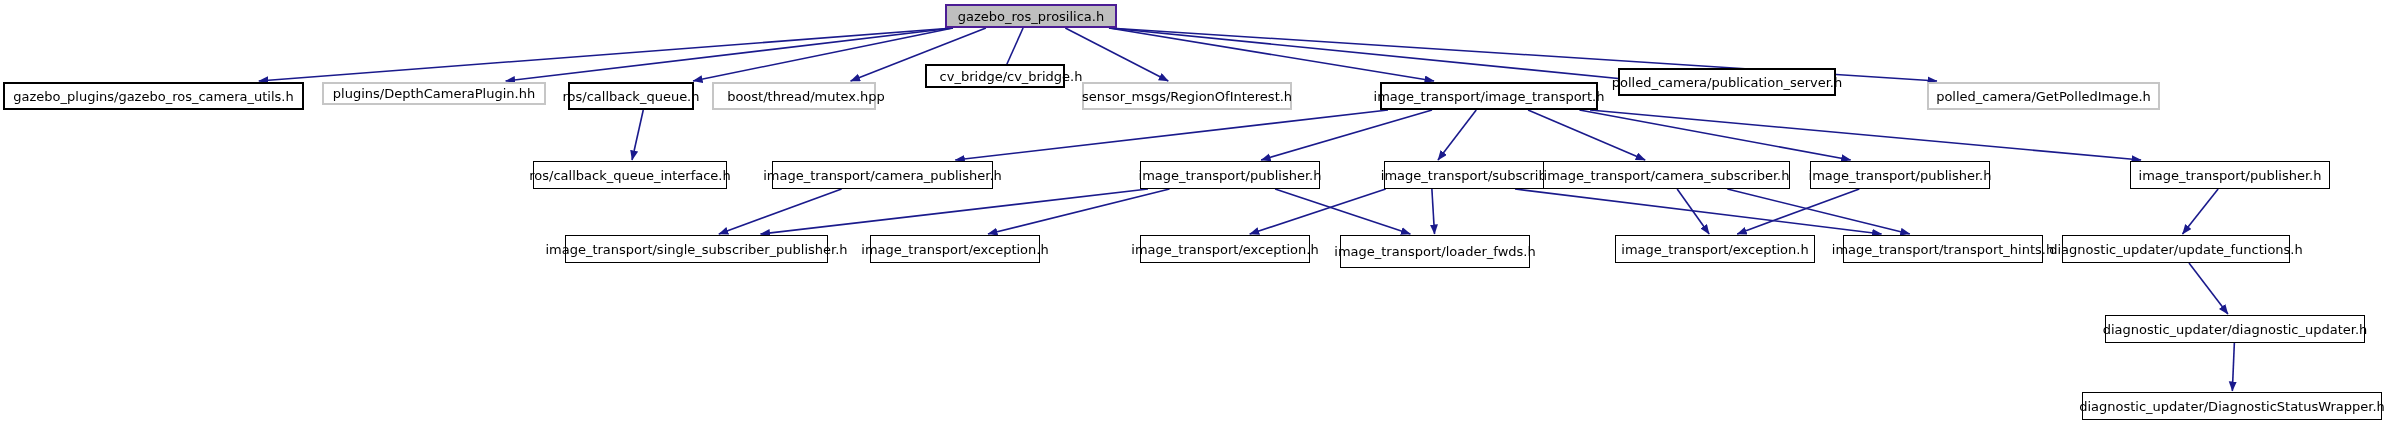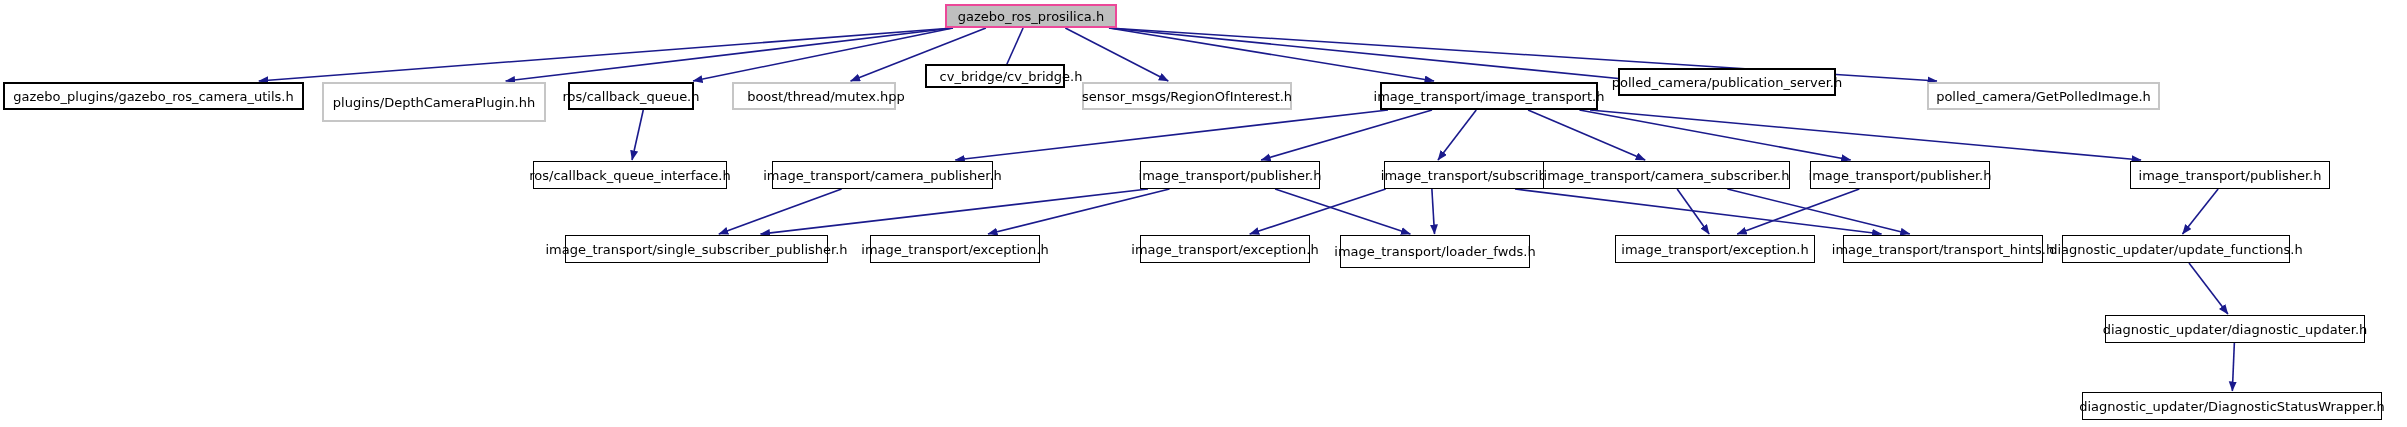--- a/index.html
+++ b/index.html
@@ -14,21 +14,21 @@
   .node{
     position:absolute;
     box-sizing:border-box;
     display:flex;align-items:center;justify-content:center;
     white-space:nowrap;
     font-size:13px;
     color:#000;
     background:#ffffff;
     line-height:1;
   }
-  .node.root{background:#bfbfbf;border:2px solid #ec4899;font-weight:normal;}
+  .node.root{background:#bfbfbf;border:2px solid #4c1d95;font-weight:normal;}
   .node.bold{border:2px solid #000;}
   .node.norm{border:1px solid #000;}
   .node.ext{border:2px solid #c6c6c6;}
 </style>
 </head>
 <body>
 
 <div id="stage">
   <svg id="edge-layer" width="2407" height="427" xmlns="http://www.w3.org/2000/svg">
     <defs>
@@ -64,23 +64,23 @@
         <line x1="1727.33" y1="189" x2="1909.82" y2="234" stroke="#1a1a8c" stroke-width="1.6" marker-end="url(#arrow)"></line>
         <line x1="1859.3" y1="189" x2="1737.2" y2="234" stroke="#1a1a8c" stroke-width="1.6" marker-end="url(#arrow)"></line>
         <line x1="2218.12" y1="189" x2="2182.48" y2="234" stroke="#1a1a8c" stroke-width="1.6" marker-end="url(#arrow)"></line>
         <line x1="2188.98" y1="263" x2="2227.92" y2="314" stroke="#1a1a8c" stroke-width="1.6" marker-end="url(#arrow)"></line>
         <line x1="2234.34" y1="343" x2="2232.36" y2="391" stroke="#1a1a8c" stroke-width="1.6" marker-end="url(#arrow)"></line>
       </g>
   </svg>
   <div id="node-layer">
       <div class="node root" style="left: 945px; top: 4px; width: 172px; height: 24px;">gazebo_ros_prosilica.h</div>
       <div class="node bold" style="left: 3px; top: 82px; width: 301px; height: 28px;">gazebo_plugins/gazebo_ros_camera_utils.h</div>
-      <div class="node ext" style="left: 322px; top: 82px; width: 224px; height: 40px;">plugins/DepthCameraPlugin.hh</div>
+      <div class="node ext" style="left: 322px; top: 82px; width: 224px; height: 23px;">plugins/DepthCameraPlugin.hh</div>
       <div class="node bold" style="left: 568px; top: 82px; width: 126px; height: 28px;">ros/callback_queue.h</div>
-      <div class="node ext" style="left: 732px; top: 82px; width: 164px; height: 28px; padding-left: 24px;">boost/thread/mutex.hpp</div>
+      <div class="node ext" style="left: 712px; top: 82px; width: 164px; height: 28px; padding-left: 24px;">boost/thread/mutex.hpp</div>
       <div class="node bold" style="left: 925px; top: 64px; width: 140px; height: 24px; padding-left: 32px;">cv_bridge/cv_bridge.h</div>
       <div class="node ext" style="left: 1082px; top: 82px; width: 210px; height: 28px;">sensor_msgs/RegionOfInterest.h</div>
       <div class="node bold" style="left: 1380px; top: 82px; width: 218px; height: 28px;">image_transport/image_transport.h</div>
       <div class="node bold" style="left: 1618px; top: 68px; width: 218px; height: 28px;">polled_camera/publication_server.h</div>
       <div class="node ext" style="left: 1927px; top: 82px; width: 233px; height: 28px;">polled_camera/GetPolledImage.h</div>
       <div class="node norm" style="left: 533px; top: 161px; width: 194px; height: 28px;">ros/callback_queue_interface.h</div>
       <div class="node norm" style="left: 772px; top: 161px; width: 221px; height: 28px;">image_transport/camera_publisher.h</div>
       <div class="node norm" style="left: 1140px; top: 161px; width: 180px; height: 28px;">image_transport/publisher.h</div>
       <div class="node norm" style="left: 1339px; top: 161px; width: 184px; height: 28px; margin-left: 45px;">image_transport/subscriber.h</div>
       <div class="node norm" style="left: 1543px; top: 161px; width: 247px; height: 28px;">image_transport/camera_subscriber.h</div>

